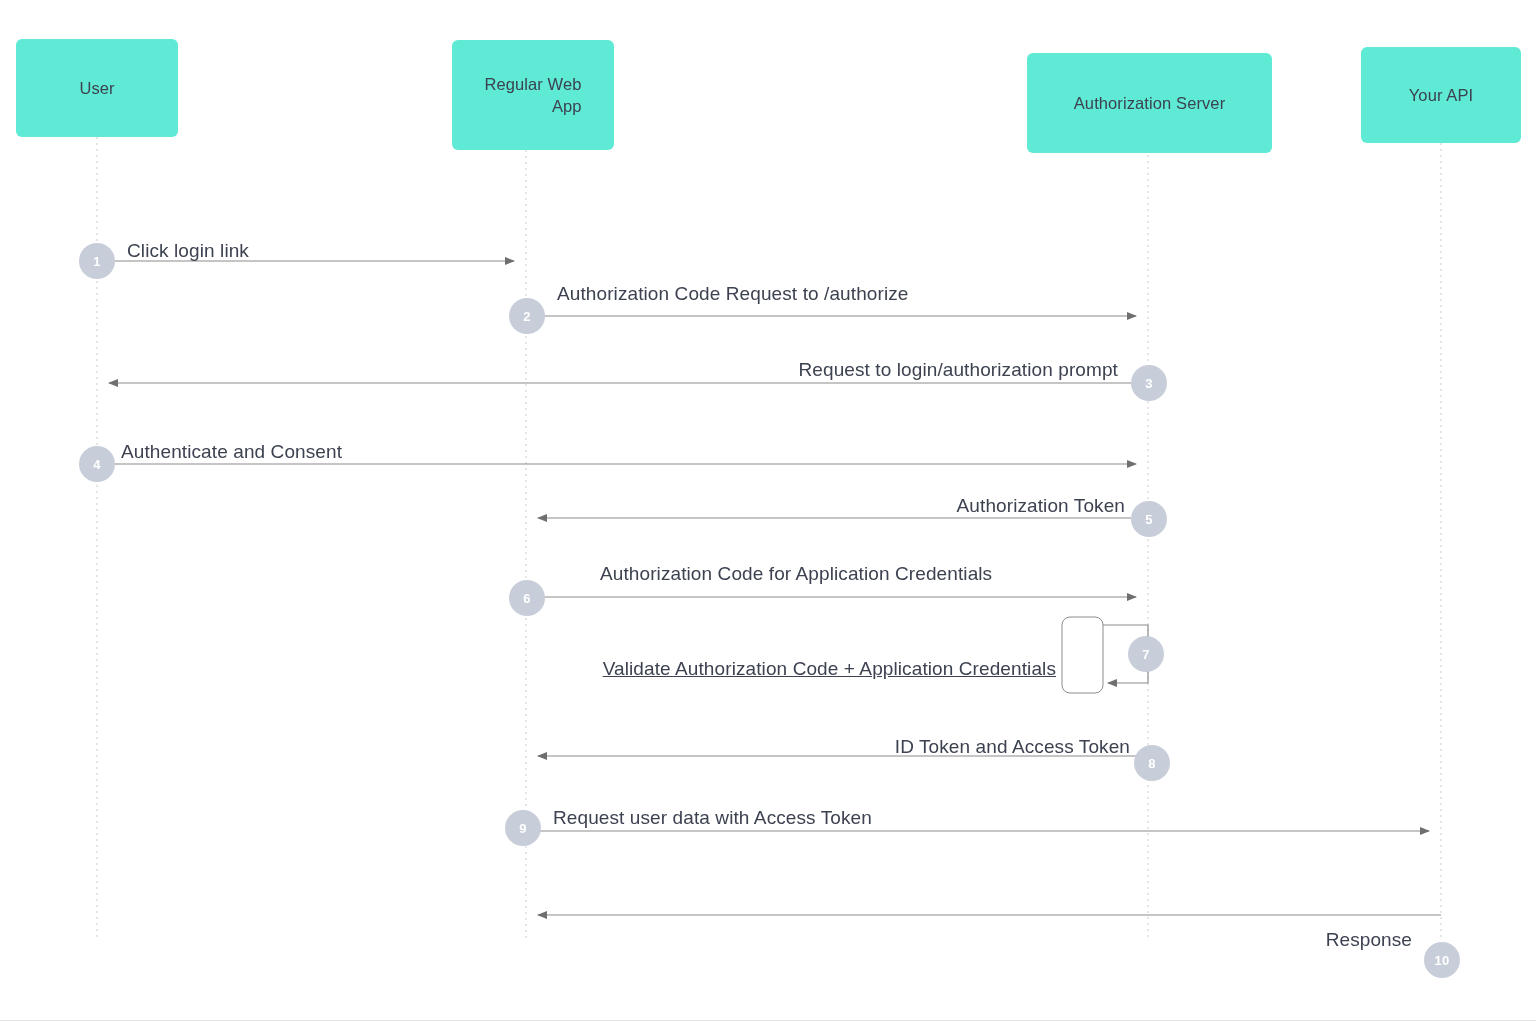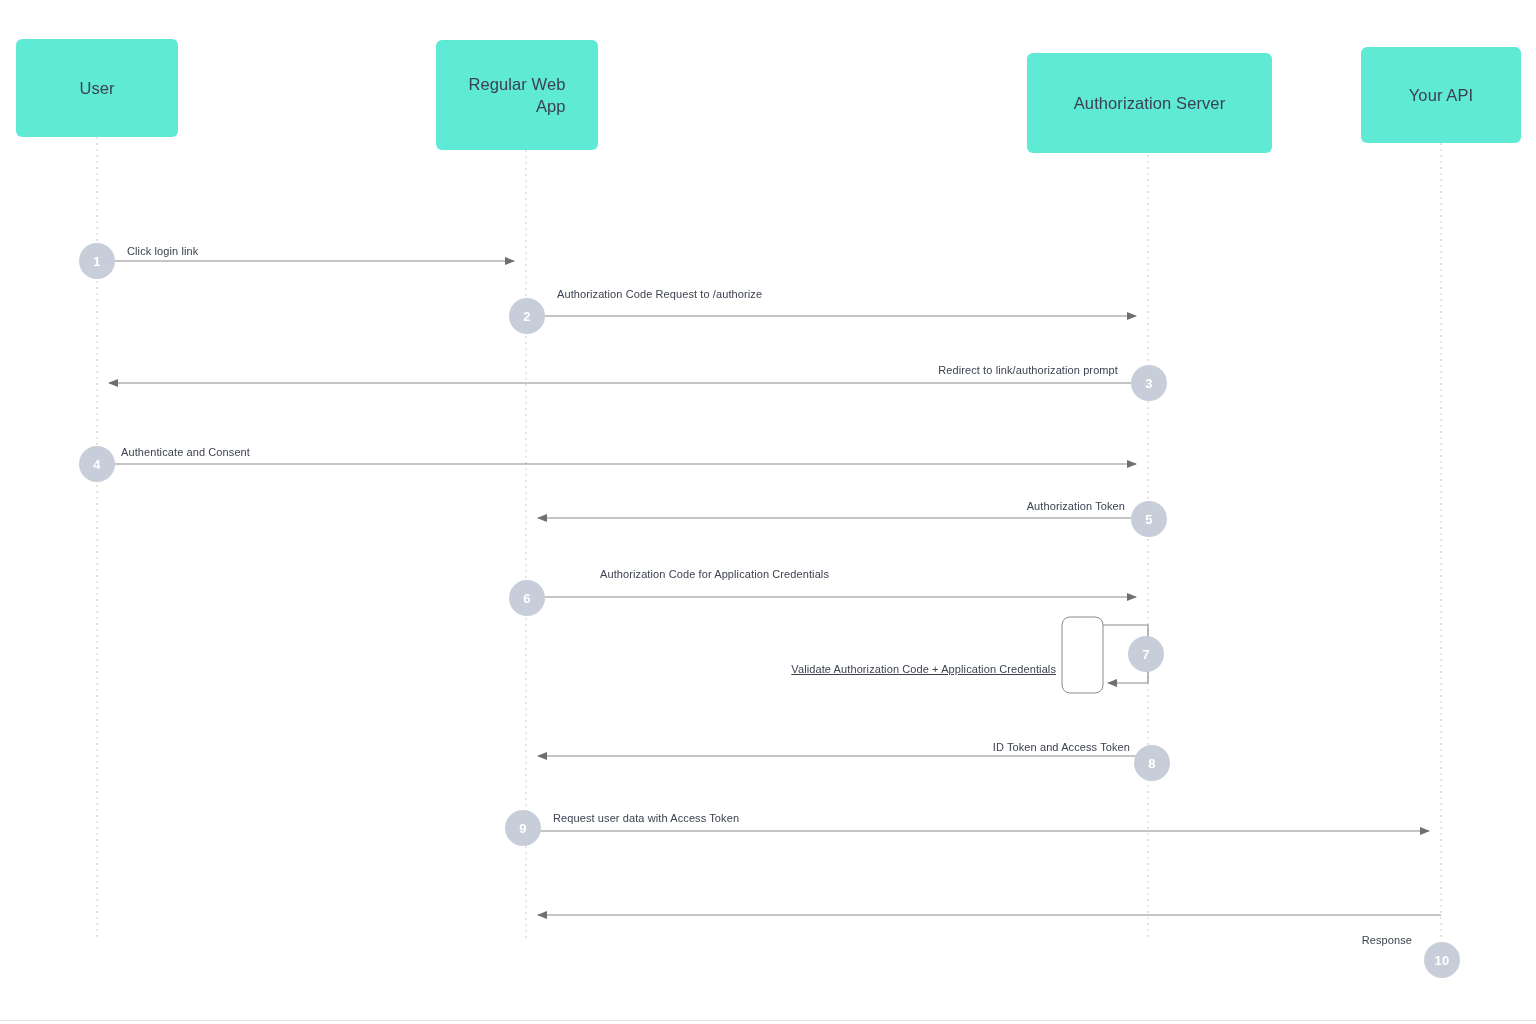--- a/index.html
+++ b/index.html
@@ -36,21 +36,21 @@
     text-align: right;
     color: #3c4250;
     font-size: 16.5px;
     line-height: 22px;
     letter-spacing: 0.1px;
     box-sizing: border-box;
   }
   .msg-label {
     position: absolute;
     color: #3c4250;
-    font-size: 11px;
+    font-size: 19px;
     line-height: 20px;
     letter-spacing: 0.1px;
     white-space: nowrap;
   }
   .msg-label.right { transform: translateX(-100%); }
   .badge {
     position: absolute;
     width: 36px;
     height: 36px;
     border-radius: 50%;
@@ -105,34 +105,34 @@
         <line x1="1148" x2="538" y1="756" y2="756" stroke="#8c8c8c" stroke-width="1.2" marker-end="url(#arrowLeft)"></line>
         <line x1="526" x2="1429" y1="831" y2="831" stroke="#8c8c8c" stroke-width="1.2" marker-end="url(#arrowRight)"></line>
         <line x1="1441" x2="538" y1="915" y2="915" stroke="#8c8c8c" stroke-width="1.2" marker-end="url(#arrowLeft)"></line>
       </g>
   </svg>
 
   <div id="participants">
       <div class="participant-box" style="left: 16px; top: 39px; width: 162px; height: 98px;">
         <div>User</div>
       </div>
-      <div class="participant-box" style="left: 436px; top: 40px; width: 162px; height: 110px;">
+      <div class="participant-box" style="left: 452px; top: 40px; width: 162px; height: 110px;">
         <div>Regular Web<br>App</div>
       </div>
       <div class="participant-box" style="left: 1027px; top: 53px; width: 245px; height: 100px;">
         <div>Authorization Server</div>
       </div>
       <div class="participant-box" style="left: 1361px; top: 47px; width: 160px; height: 96px;">
         <div>Your API</div>
       </div>
     </div>
   <div id="labels">
       <div class="msg-label" style="left: 127px; top: 241px;">Click login link</div>
       <div class="msg-label" style="left: 557px; top: 284px;">Authorization Code Request to /authorize</div>
-      <div class="msg-label right" style="left: 1118px; top: 360px;">Redirect to link/authorization prompt</div>
+      <div class="msg-label right" style="left: 1118px; top: 360px;">Request to login/authorization prompt</div>
       <div class="msg-label" style="left: 121px; top: 442px; text-align: center;">Authenticate and Consent</div>
       <div class="msg-label right" style="left: 1125px; top: 496px;">Authorization Token</div>
       <div class="msg-label" style="left: 556px; top: 564px; margin-left: 44px;">Authorization Code for Application Credentials</div>
       <div class="msg-label right" style="left: 1056px; top: 659px; text-decoration: underline;">Validate Authorization Code + Application Credentials</div>
       <div class="msg-label right" style="left: 1130px; top: 737px;">ID Token and Access Token</div>
       <div class="msg-label" style="left: 553px; top: 808px; text-align: right;">Request user data with Access Token</div>
       <div class="msg-label right" style="left: 1412px; top: 886px; margin-top: 44px;">Response</div>
     </div>
   <div id="badges">
       <div class="badge" style="left: 79px; top: 243px;">1</div>

